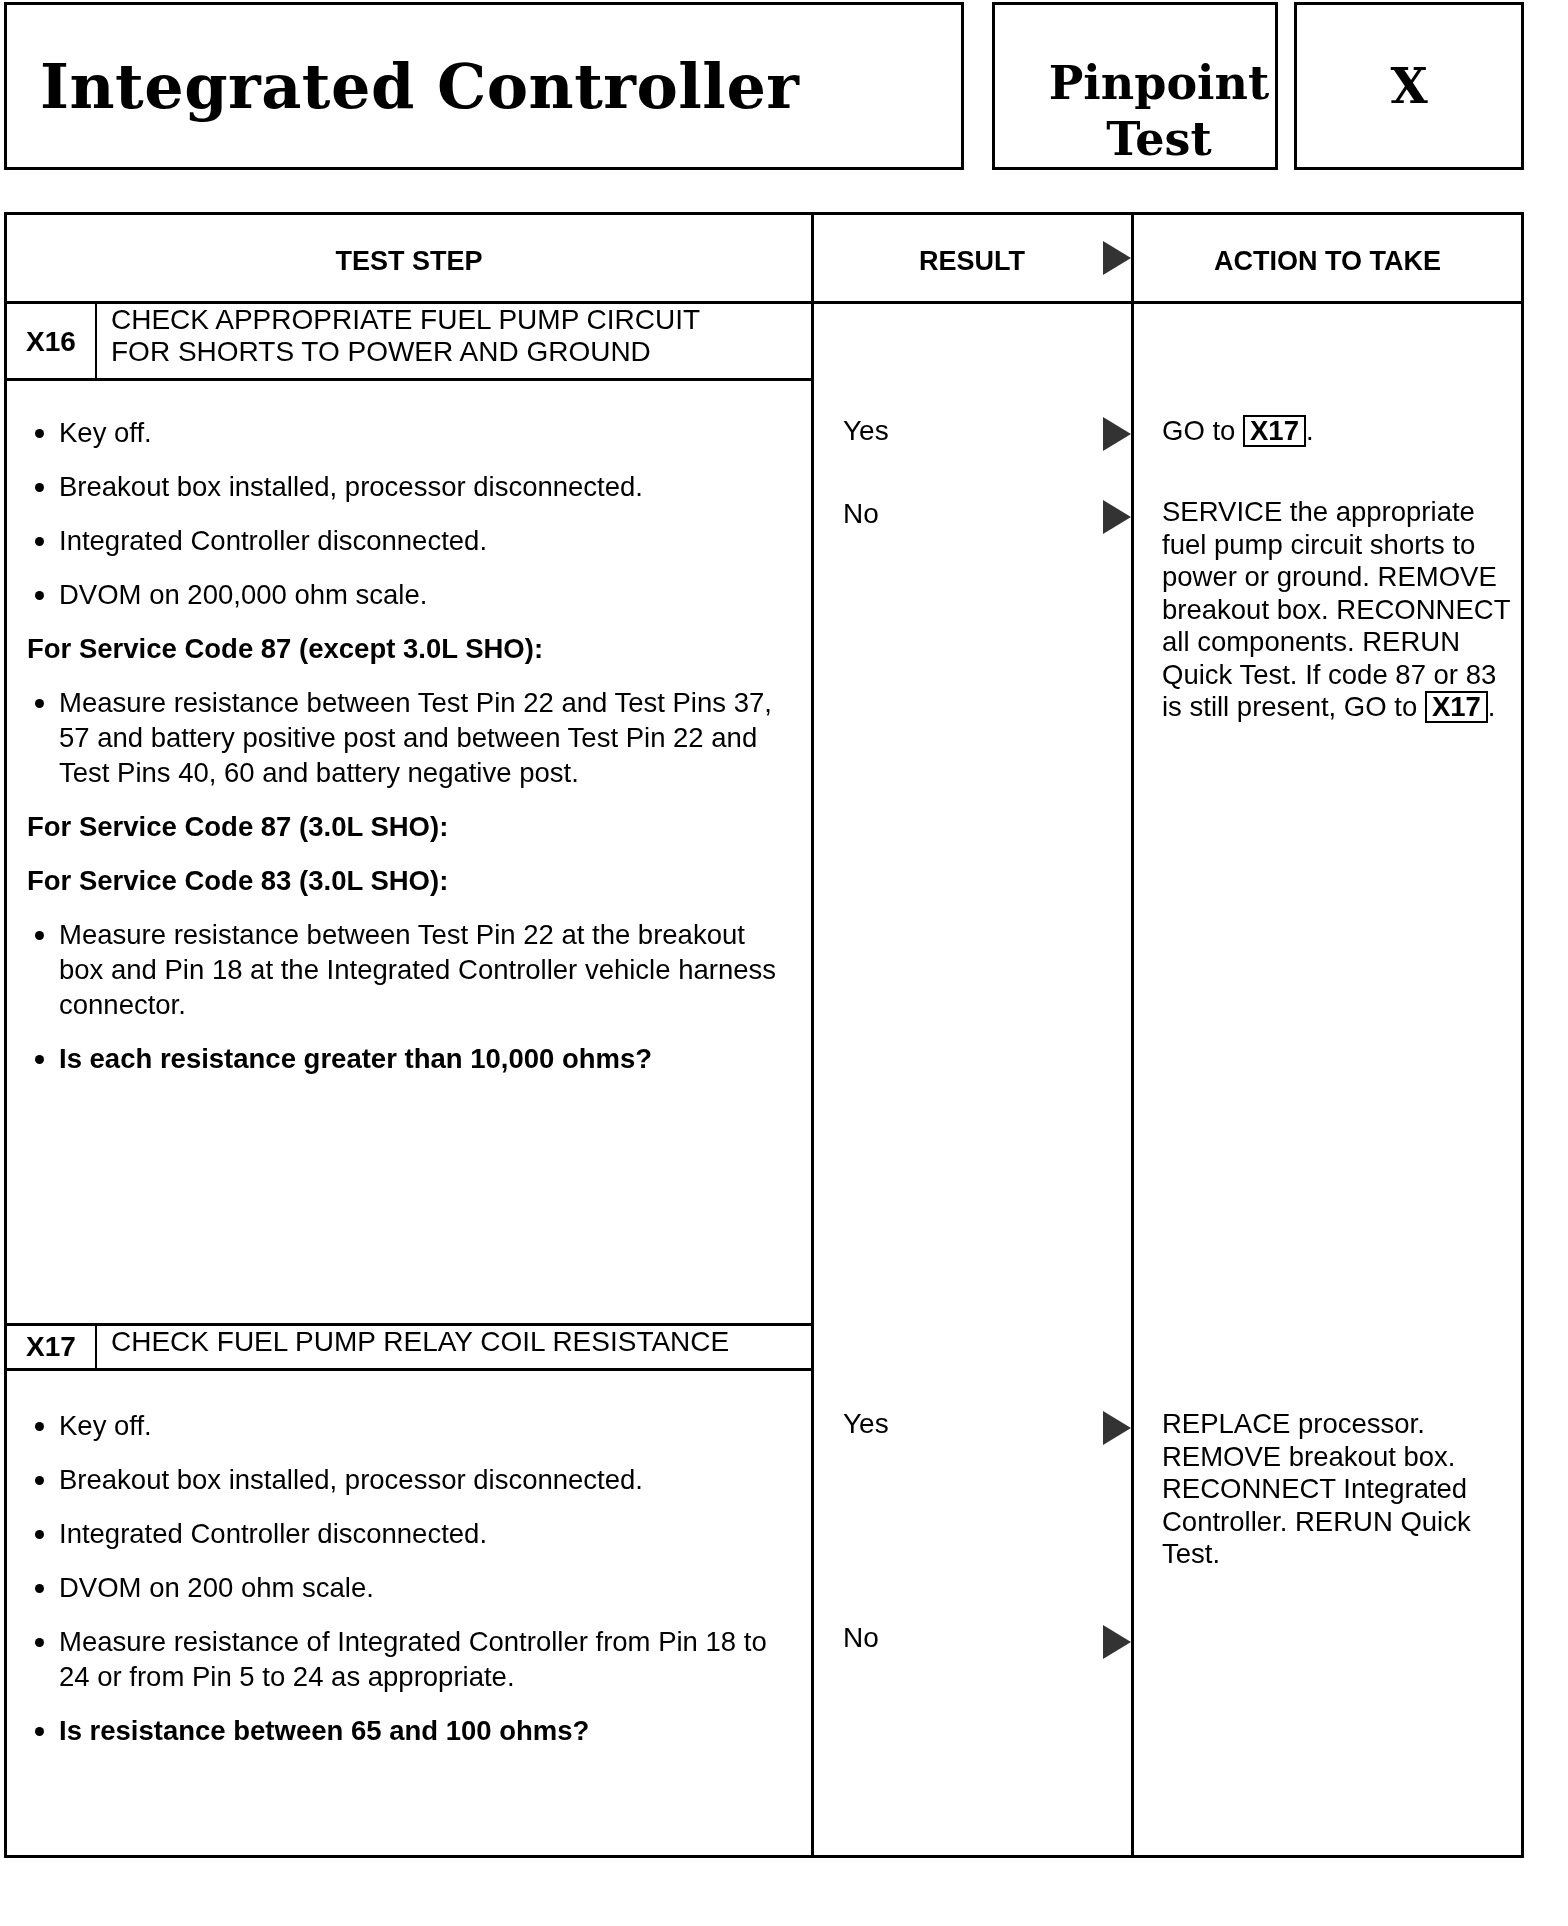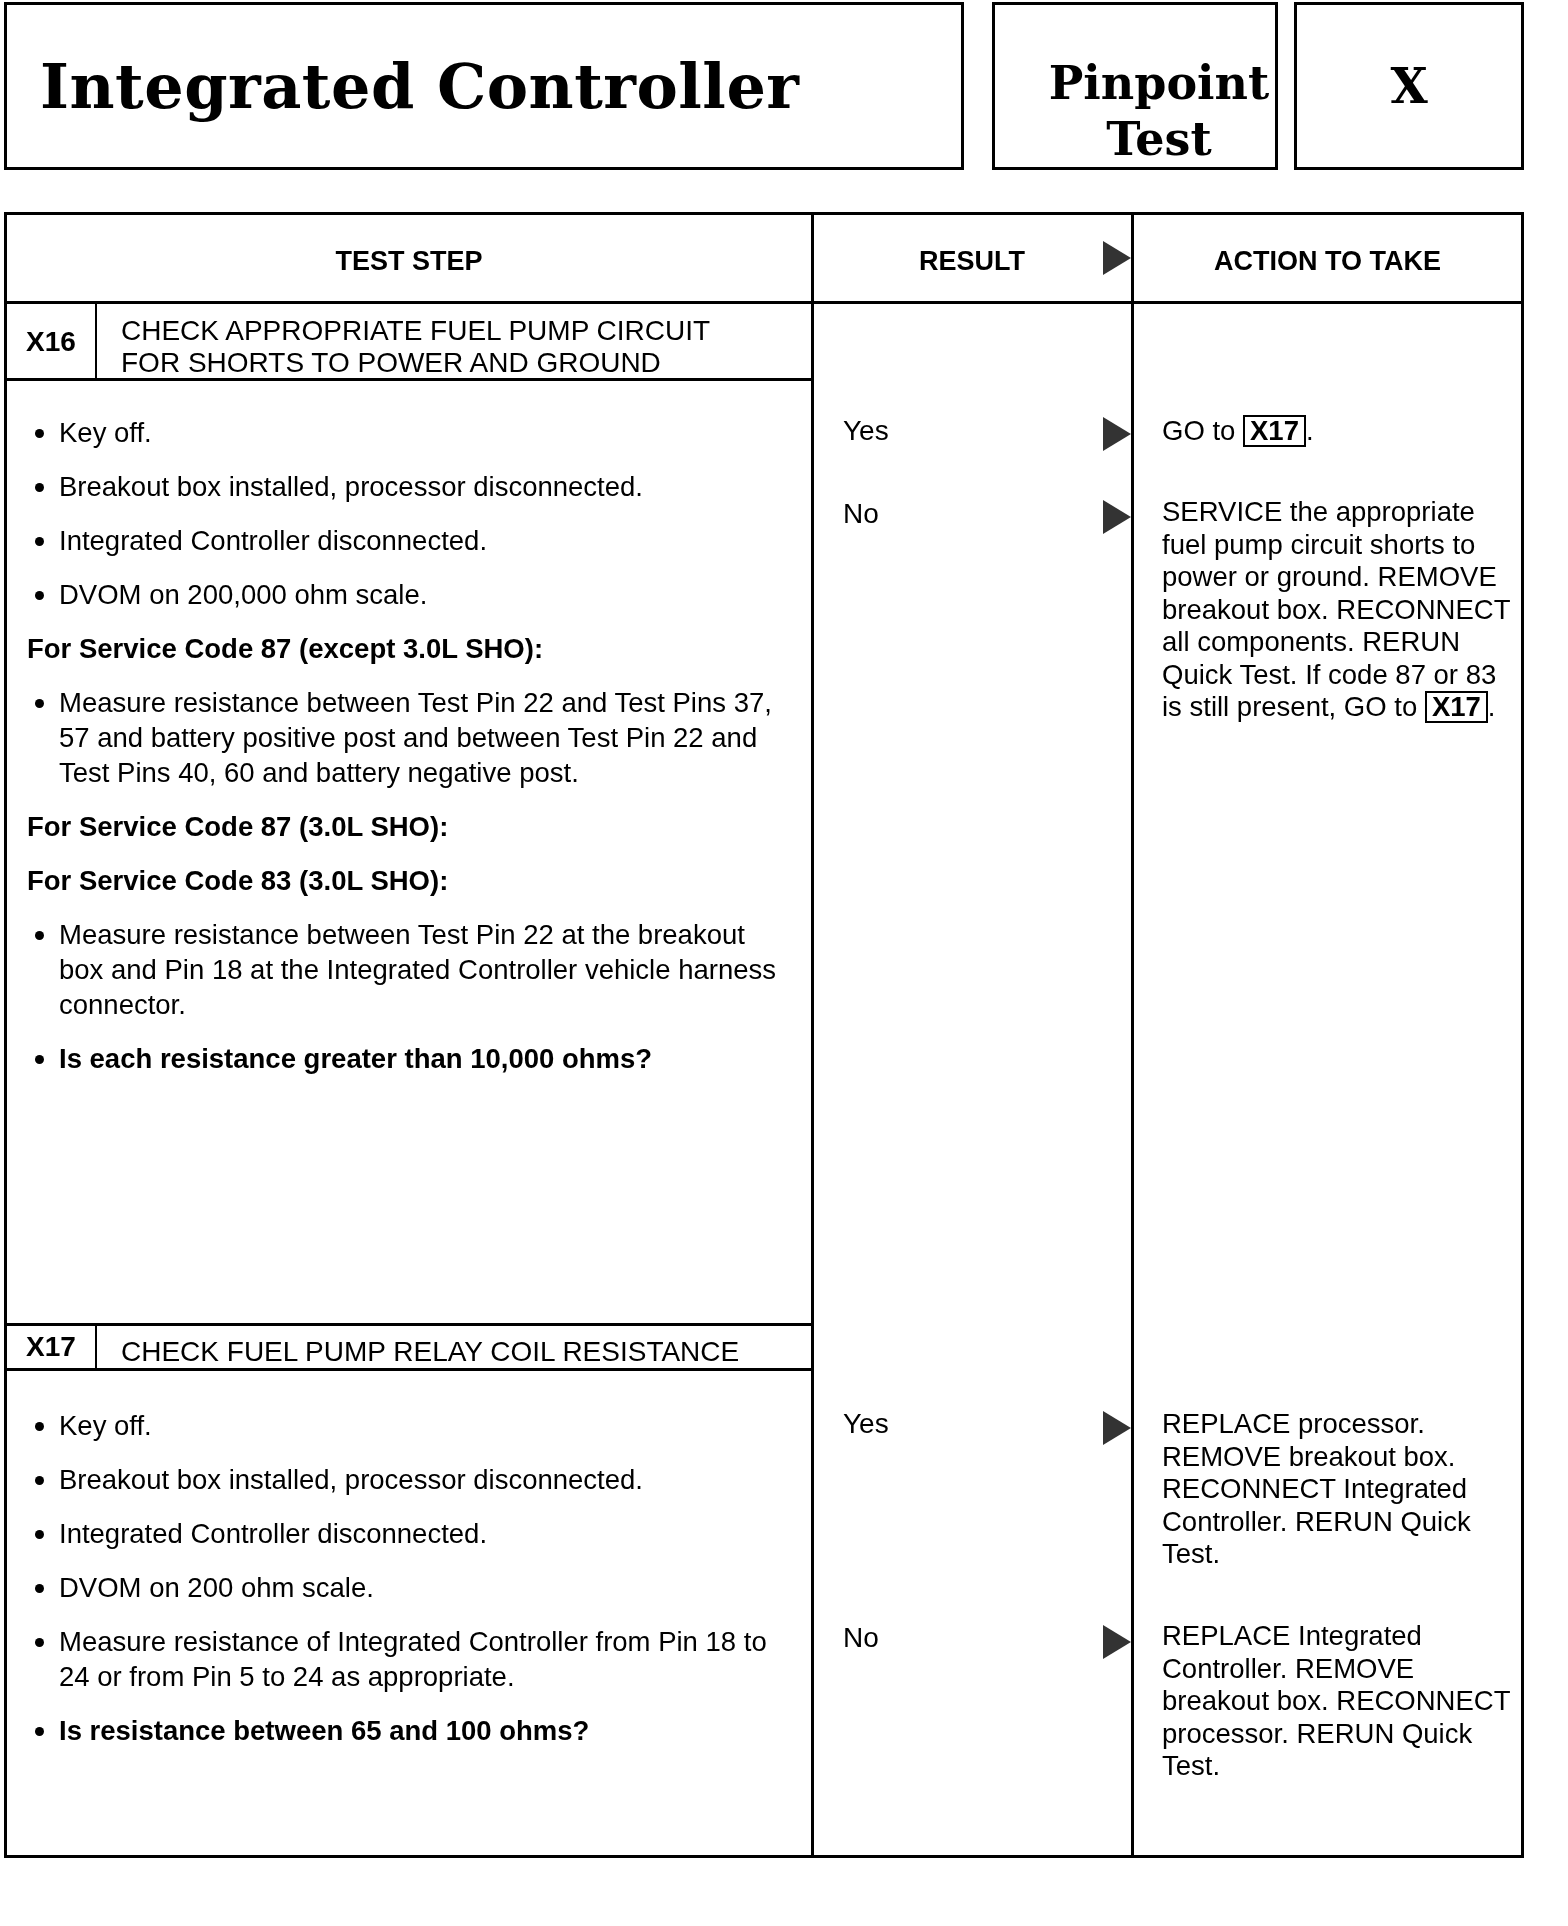--- a/index.html
+++ b/index.html
@@ -11,21 +11,21 @@
     font-family:"DejaVu Serif",serif;font-weight:bold;font-size:46px;line-height:56px;padding-left:48px;}
   .xbox{left:1294px;top:2px;width:230px;height:168px;display:flex;align-items:center;justify-content:center;
     font-family:"DejaVu Serif",serif;font-weight:bold;font-size:48px;}
   .table{position:absolute;left:4px;top:212px;width:1520px;height:1646px;border:3px solid #000;box-sizing:border-box;}
   .vline{position:absolute;top:0;bottom:0;width:3px;background:#000;}
   .hline{position:absolute;height:3px;background:#000;}
   .hdr{position:absolute;top:0;height:92px;display:flex;align-items:center;justify-content:center;font-weight:bold;font-size:27px;}
   .arrow{position:absolute;width:0;height:0;border-top:17px solid transparent;border-bottom:17px solid transparent;border-left:28px solid #333;}
   .stephead{position:absolute;left:0;display:flex;font-size:28px;}
   .stepid{font-weight:bold;display:flex;align-items:center;justify-content:center;border-right:2px solid #000;}
-  .steptitle{padding-left:24px;line-height:32px;display:flex;align-items:flex-end;}
+  .steptitle{padding-left:14px;line-height:32px;display:flex;align-items:flex-start;}
   .body{position:absolute;left:22px;width:760px;font-size:27.5px;line-height:35px;}
   .bullet{position:relative;padding-left:30px;margin-bottom:19px;}
   .bullet::before{content:"";position:absolute;left:6px;top:14px;width:9px;height:9px;border-radius:50%;background:#000;}
   .bold{font-weight:bold;}
   .sub{font-weight:bold;margin-bottom:19px;}
   .res{position:absolute;font-size:28px;}
   .act{position:absolute;left:1155px;width:350px;font-size:27.5px;line-height:32.5px;}
   .ref{display:inline-block;border:2px solid #000;font-weight:bold;padding:0 5px;line-height:28px;}
 </style>
 </head>
@@ -110,14 +110,13 @@
     <div class="bullet">Measure resistance of Integrated Controller from Pin 18 to 24 or from Pin 5 to 24 as appropriate.</div>
     <div class="bullet bold">Is resistance between 65 and 100 ohms?</div>
   </div>
 
   <div class="res" style="left:836px;top:1193px;">Yes</div>
   <div class="arrow" style="left:1096px;top:1196px;"></div>
   <div class="act" style="top:1193px;">REPLACE processor. REMOVE breakout box. RECONNECT Integrated Controller. RERUN Quick Test.</div>
 
   <div class="res" style="left:836px;top:1407px;">No</div>
   <div class="arrow" style="left:1096px;top:1410px;"></div>
-  <div class="act" style="top:1405px;">REPLACE Integrated Controller. REMOVE breakout box. RECONNECT processor. RERUN Quick Test.</div>
 </div>
 
 </body></html>

